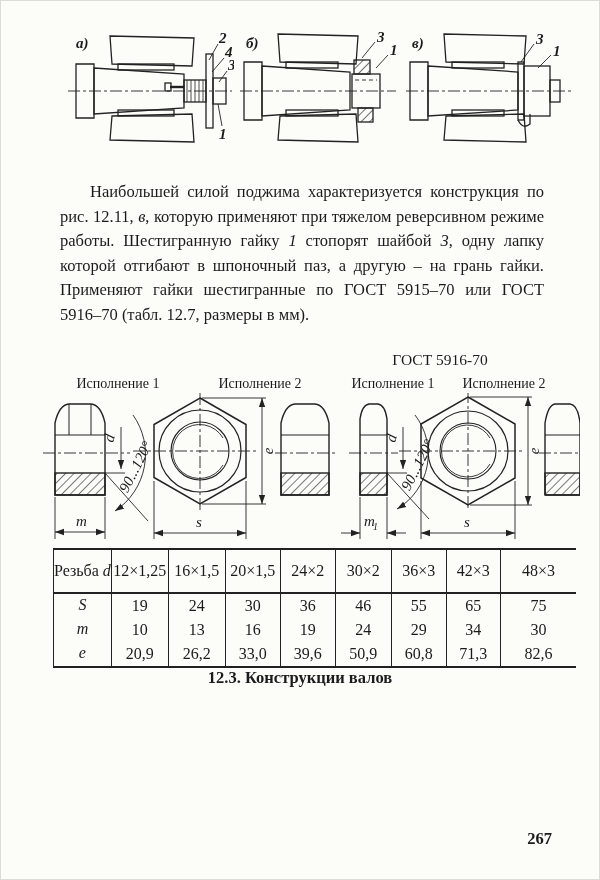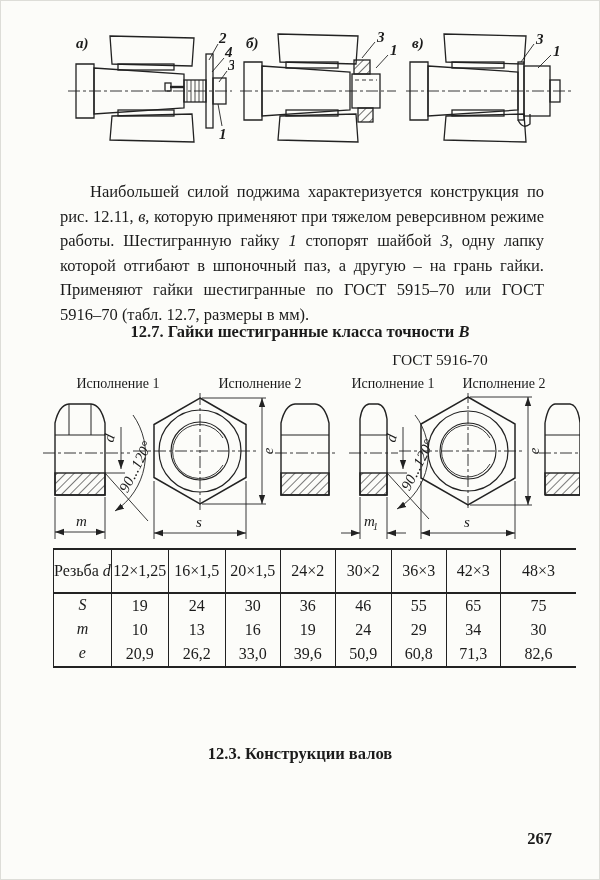--- a/index.html
+++ b/index.html
@@ -134,23 +134,20 @@
     <text class="call" x="8" y="16" fill="#1b1b1b">в)</text>
     <text class="call" x="132" y="12" fill="#1b1b1b">3</text>
     <text class="call" x="149" y="24" fill="#1b1b1b">1</text>
   </svg>
 
 
   <div class="abs para" style="top:180px;">
     <span class="ind"></span><span>Наибольшей силой поджима характеризуется конструкция по рис. 12.11, </span><span class="ital">в</span><span>, которую применяют при тяжелом реверсивном режиме работы. Шестигранную гайку </span><span class="ital">1</span><span> стопорят шайбой </span><span class="ital">3</span><span>, одну лапку которой отгибают в шпоночный паз, а другую – на грань гайки. Применяют гайки шестигранные по ГОСТ 5915–70 или ГОСТ 5916–70 (табл. 12.7, размеры в мм).</span>
   </div>
 
-  <div class="abs sec-head" style="top:322px;">
-    <span>12.7. Гайки шестигранные класса точности </span><span class="ital">В</span>
-  </div>
 
   <div class="gost-label" style="left:360px;top:351px;">ГОСТ 5916-70</div>
 
   <div class="exec-label" style="left:53px;top:376px;">Исполнение 1</div>
   <div class="exec-label" style="left:195px;top:376px;">Исполнение 2</div>
   <div class="exec-label" style="left:328px;top:376px;">Исполнение 1</div>
   <div class="exec-label" style="left:439px;top:376px;">Исполнение 2</div>
 
   <svg class="abs" style="left:35px;top:393px;" width="545" height="152" viewBox="0 0 545 152">
     <defs>
@@ -330,18 +327,18 @@
       <td>33,0</td>
       <td>39,6</td>
       <td>50,9</td>
       <td>60,8</td>
       <td>71,3</td>
       <td>82,6</td>
     </tr>
   </tbody>
     </table>
 
-  <div class="abs sec-head" style="top:744px;">12.3. Конструкции валов</div>
+  <div class="abs sec-head" style="top:668px;">12.3. Конструкции валов</div>
 
 
   <div class="abs pagenum" style="top:829px;">267</div>
 
 </div>
 
 </body></html>

